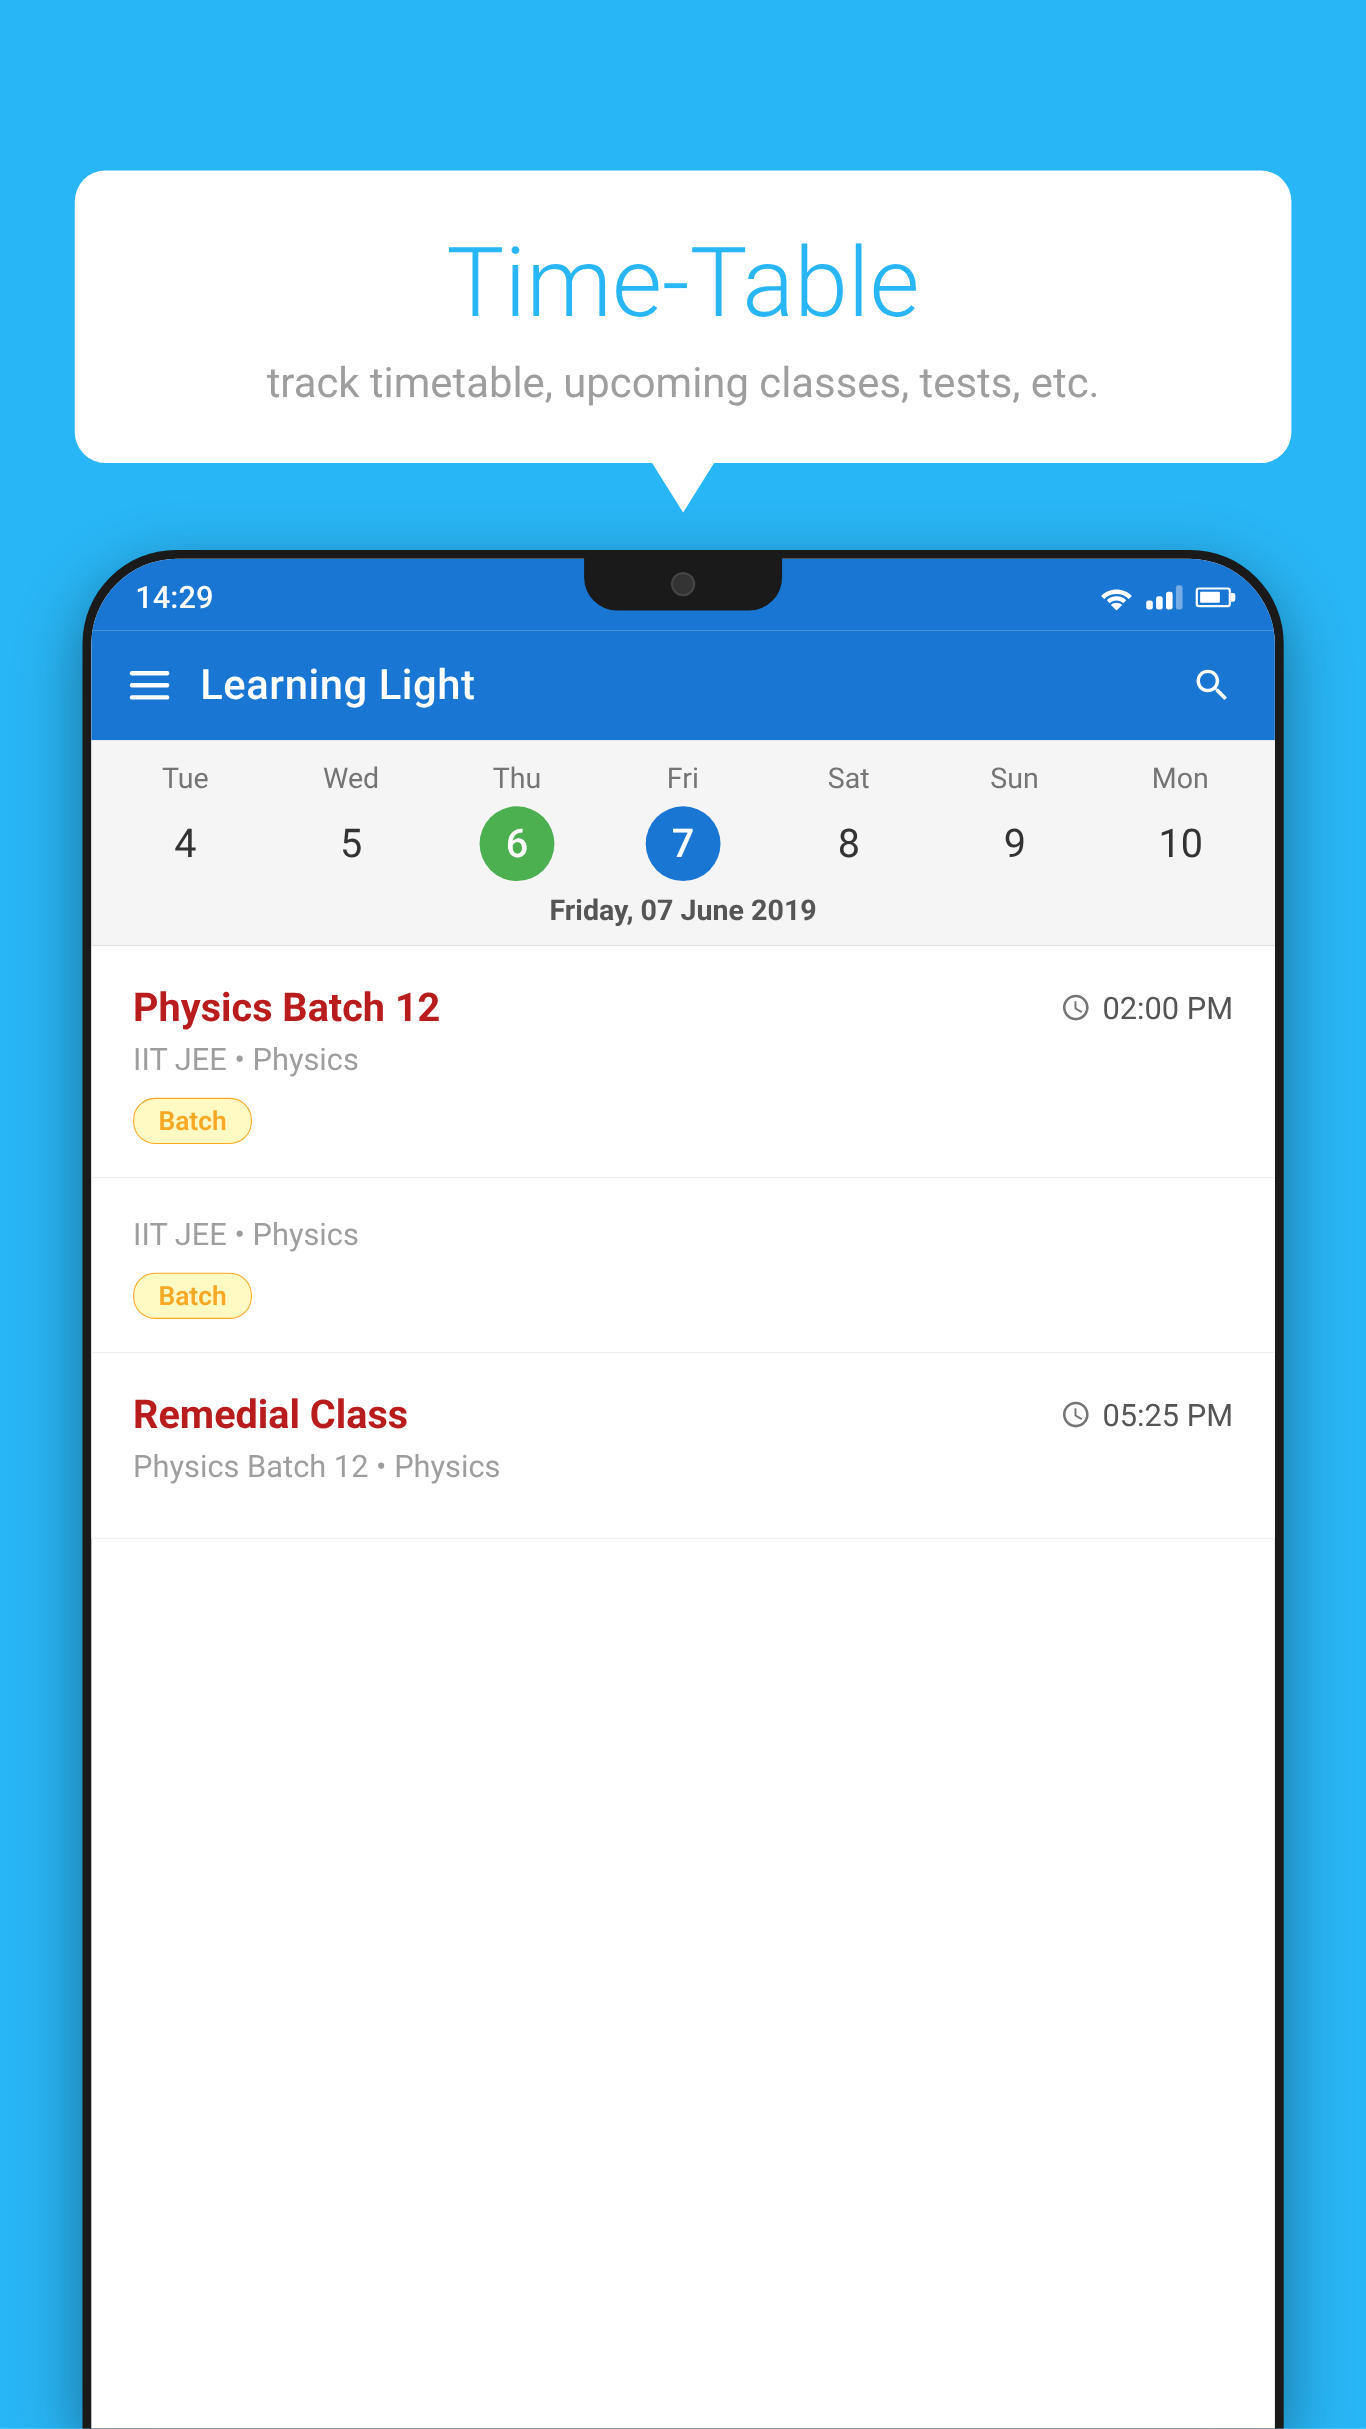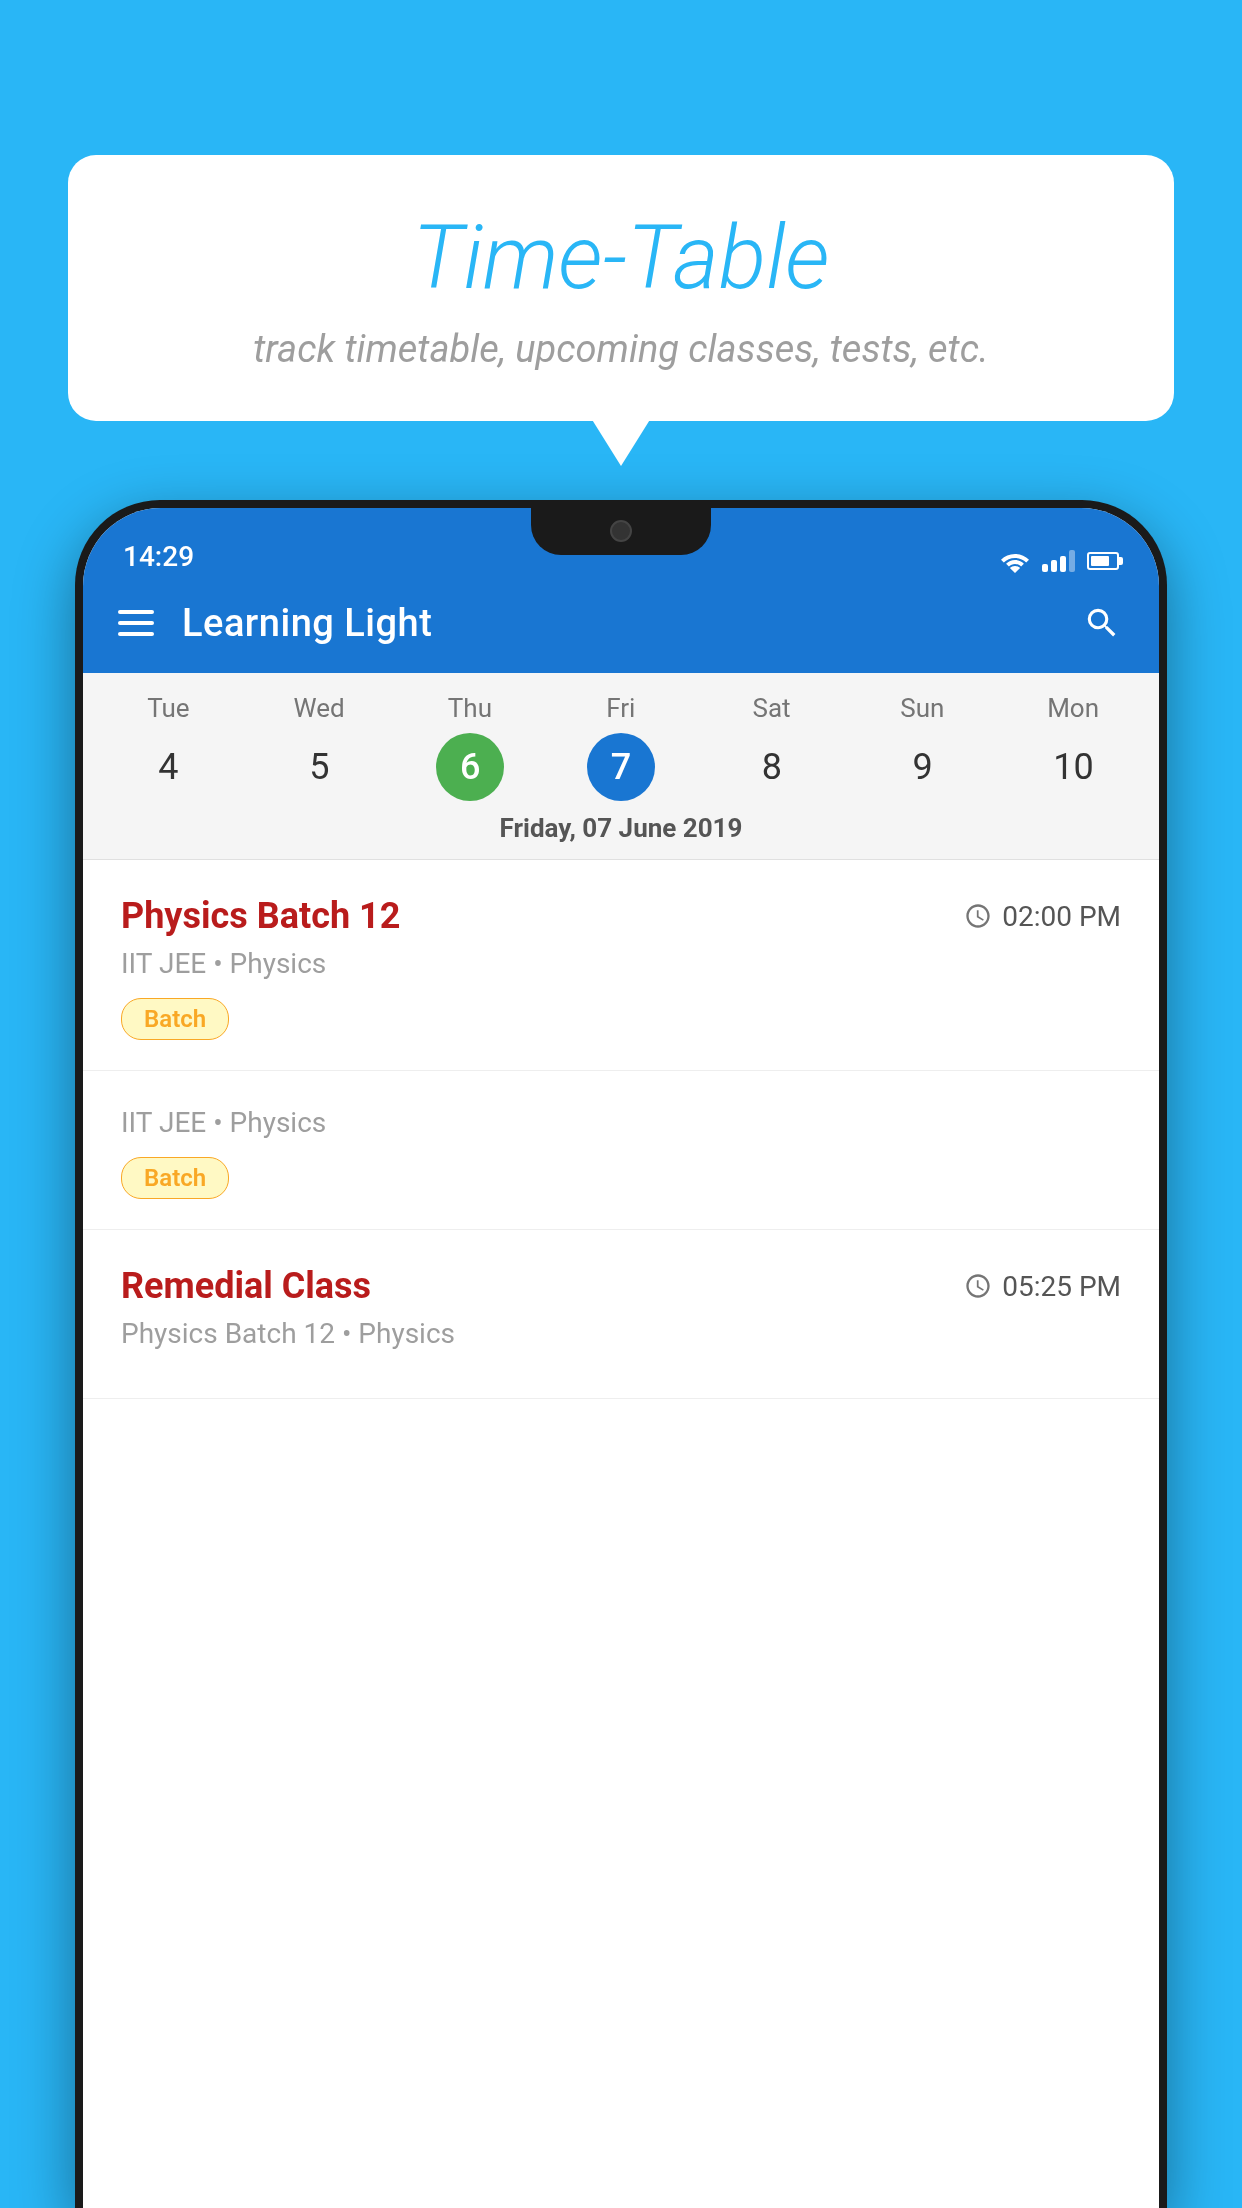--- a/index.html
+++ b/index.html
@@ -25,21 +25,20 @@
       align-items: center;
     }
 
     .speech-bubble {
       background: white;
       border-radius: 28px;
       padding: 55px 60px 50px;
       text-align: center;
       width: 100%;
       position: relative;
-      font-style: italic;
     }
 
     .speech-bubble::after {
       content: '';
       position: absolute;
       bottom: -45px;
       left: 50%;
       transform: translateX(-50%);
       width: 0;
       height: 0;
@@ -111,21 +110,21 @@
       background: white;
       border-radius: 78px 78px 0 0;
       overflow: hidden;
     }
 
     
     .status-bar {
       background: #1976D2;
       height: 65px;
       display: flex;
-      align-items: flex-end;
+      align-items: center;
       justify-content: space-between;
       padding: 0 40px;
       padding-top: 5px;
     }
 
     .status-time {
       color: white;
       font-size: 28px;
       font-weight: 500;
     }

